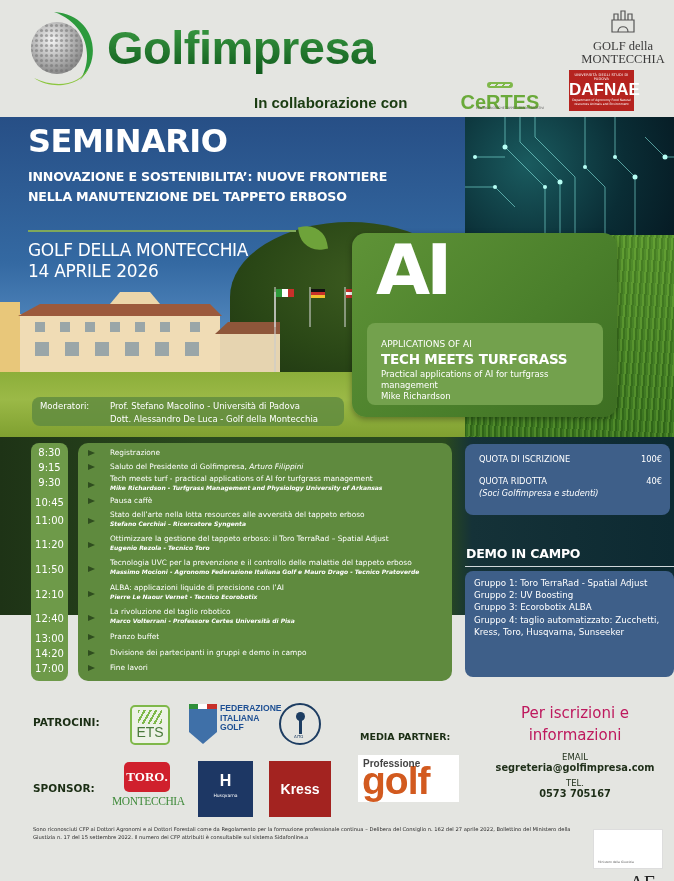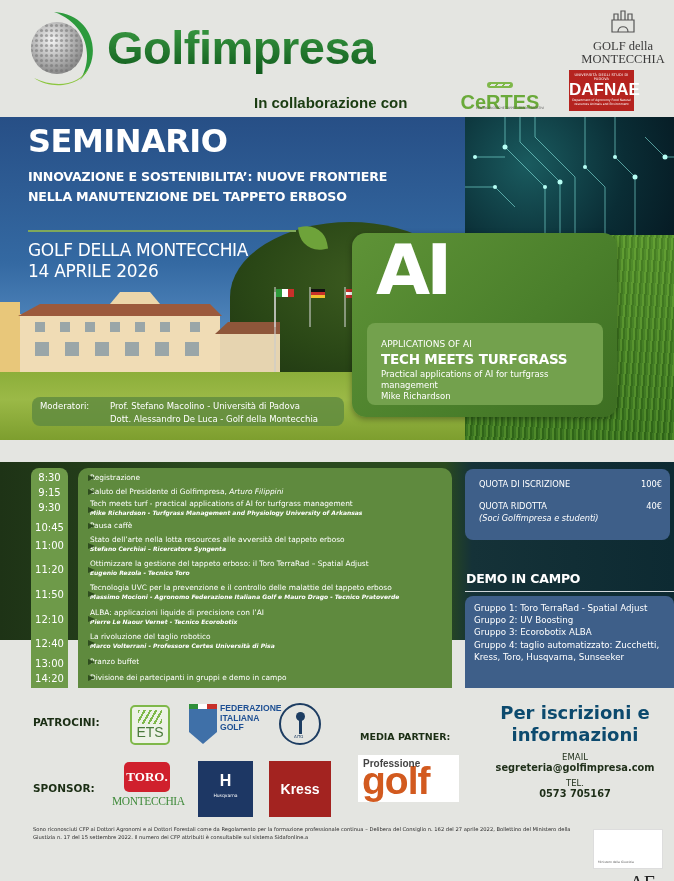--- a/index.html
+++ b/index.html
@@ -51,26 +51,26 @@
   .ai-box { position: absolute; left: 15px; top: 90px; width: 236px; height: 82px; border-radius: 8px; background: #73a14d; padding: 16px 14px; }
   .ai-apps { font-size: 9px; color: #fff; }
   .ai-title { font-weight: bold; font-size: 13.5px; color: #fff; letter-spacing: -0.2px; margin-top: 2px; }
   .ai-desc { font-size: 8.5px; color: #fff; line-height: 11px; margin-top: 2px; }
 
   .moderators { position: absolute; left: 32px; top: 280px; width: 312px; height: 29px; border-radius: 8px;
     background: rgba(98,140,64,.85); padding: 3px 0 0 8px; display: flex; font-size: 8.5px; line-height: 13px; }
   .mod-label { width: 70px; }
 
   
-  .program { position: absolute; left: 0; top: 462px; width: 674px; height: 178px;
+  .program { position: absolute; left: 0; top: 437px; width: 674px; height: 178px;
     background: linear-gradient(90deg, #1e3316 0%, #2a4a1e 30%, #2a4a1e 66%, #153238 70%, #0d2a32 100%); }
   .times { position: absolute; left: 31px; top: 6px; width: 37px; height: 238px; border-radius: 8px; background: #6e9a49; }
   .time { position: absolute; left: 0; width: 37px; text-align: center; font-size: 10px; color: #fff; }
   .agenda { position: absolute; left: 78px; top: 6px; width: 374px; height: 238px; border-radius: 10px; background: #5f8a3e; }
-  .item { position: absolute; left: 0; width: 374px; padding-left: 12px; }
+  .item { position: absolute; left: 0; width: 374px; padding-left: 32px; }
   .item .tri { position: absolute; left: 10px; width: 0; height: 0; border-top: 3.5px solid transparent; border-bottom: 3.5px solid transparent; border-left: 7px solid #2f4d1f; }
   .item .t { font-size: 7.4px; color: #fff; line-height: 9.5px; white-space: nowrap; }
   .item .t i { font-style: italic; }
   .item .s { font-size: 6px; font-style: italic; font-weight: bold; color: #fff; line-height: 8px; white-space: nowrap; }
 
   .fees { position: absolute; left: 465px; top: 7px; width: 205px; height: 71px; border-radius: 8px; background: #3e5f89; padding: 10px 8px 0 14px; font-size: 8.3px; color: #fff; }
   .fee-row { display: flex; justify-content: space-between; }
   .fee-row + .fee-row { margin-top: 12px; }
   .fee-note { font-style: italic; font-size: 8.2px; margin-top: 2px; }
   .demo-title { position: absolute; left: 466px; top: 109px; font-size: 12.5px; font-weight: bold; color: #fff; letter-spacing: -0.2px; }
@@ -94,21 +94,21 @@
   .toro { position: absolute; left: 124px; top: 74px; width: 46px; height: 30px; border-radius: 5px; background: #d0202d; color: #fff; font-family: "Liberation Serif", serif; font-weight: bold; font-size: 13px; text-align: center; line-height: 30px; }
   .pratoverde { position: absolute; left: 112px; top: 107px; font-family: "Liberation Serif", serif; font-size: 11.5px; color: #3f8a3a; letter-spacing: -0.4px; }
   .husq { position: absolute; left: 198px; top: 73px; width: 55px; height: 56px; background: #1d3764; color: #fff; text-align: center; }
   .husq-icon { font-family: "Liberation Sans", sans-serif; font-weight: bold; font-size: 16px; padding-top: 12px; line-height: 16px; }
   .husq-name { font-size: 4.5px; margin-top: 4px; }
   .kress { position: absolute; left: 269px; top: 73px; width: 62px; height: 56px; background: #a32320; color: #fff; font-family: "Liberation Sans", sans-serif; font-weight: bold; font-size: 14px; line-height: 56px; text-align: center; }
   .pgolf { position: absolute; left: 358px; top: 67px; width: 101px; height: 47px; background: #fff; }
   .pgolf-top { position: absolute; left: 5px; top: 3px; font-family: "Liberation Sans", sans-serif; font-weight: bold; font-size: 10px; color: #444; }
   .pgolf-name { position: absolute; left: 4px; top: 6px; font-family: "Liberation Sans", sans-serif; font-weight: bold; font-size: 39px; line-height: 39px; color: #d25a1f; letter-spacing: -1px; }
   .contact { position: absolute; left: 480px; top: 14px; width: 190px; text-align: center; }
-  .contact-title { font-weight: bold; font-size: 18px; line-height: 22px; color: #0c4a6e; }
+  .contact-title { font-weight: normal; font-size: 15px; line-height: 22px; color: #be185d; }
   .contact-lbl { font-size: 8.5px; color: #1e2e18; margin-top: 6px; }
   .contact-val { font-weight: bold; font-size: 9.8px; color: #1e2e18; }
   .contact-lbl2 { font-size: 8.5px; margin-top: 5px; }
   .disclaimer { position: absolute; left: 33px; top: 137px; width: 540px; font-size: 5.2px; line-height: 8px; color: #2a2a2a; }
   .ministry { position: absolute; left: 593px; top: 141px; width: 70px; height: 40px; background: #fff; border: 1px solid #ddd; }
   .ministry-af { position: absolute; right: 7px; top: 2px; font-family: "Liberation Serif", serif; font-size: 20px; color: #222; margin-top: 40px; }
   .ministry-txt { position: absolute; left: 4px; bottom: 4px; font-size: 3px; color: #666; }
 </style>
 </head>
 <body>

